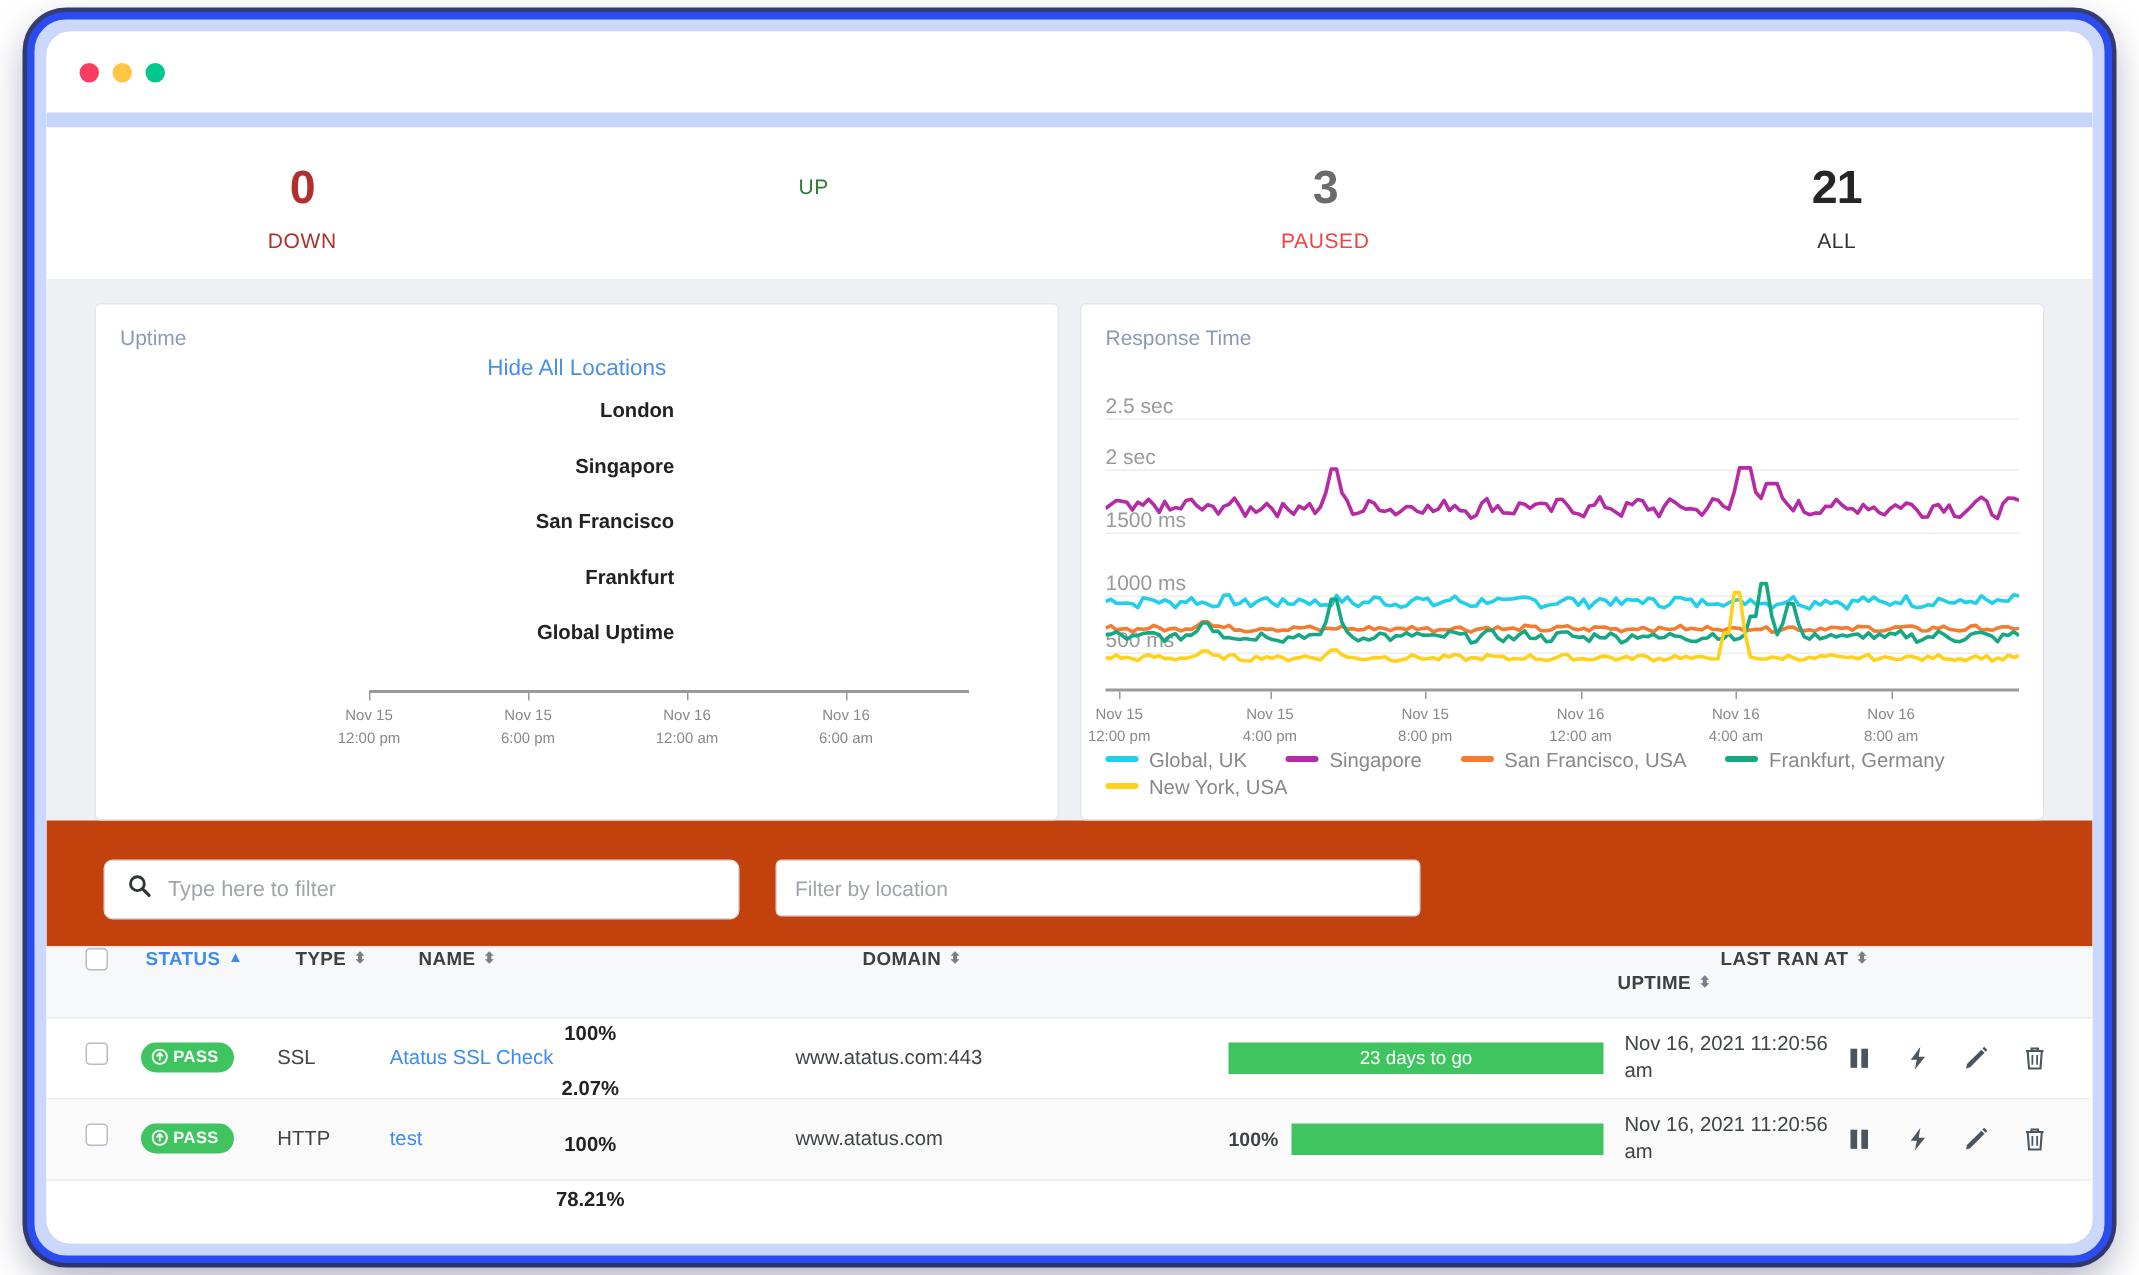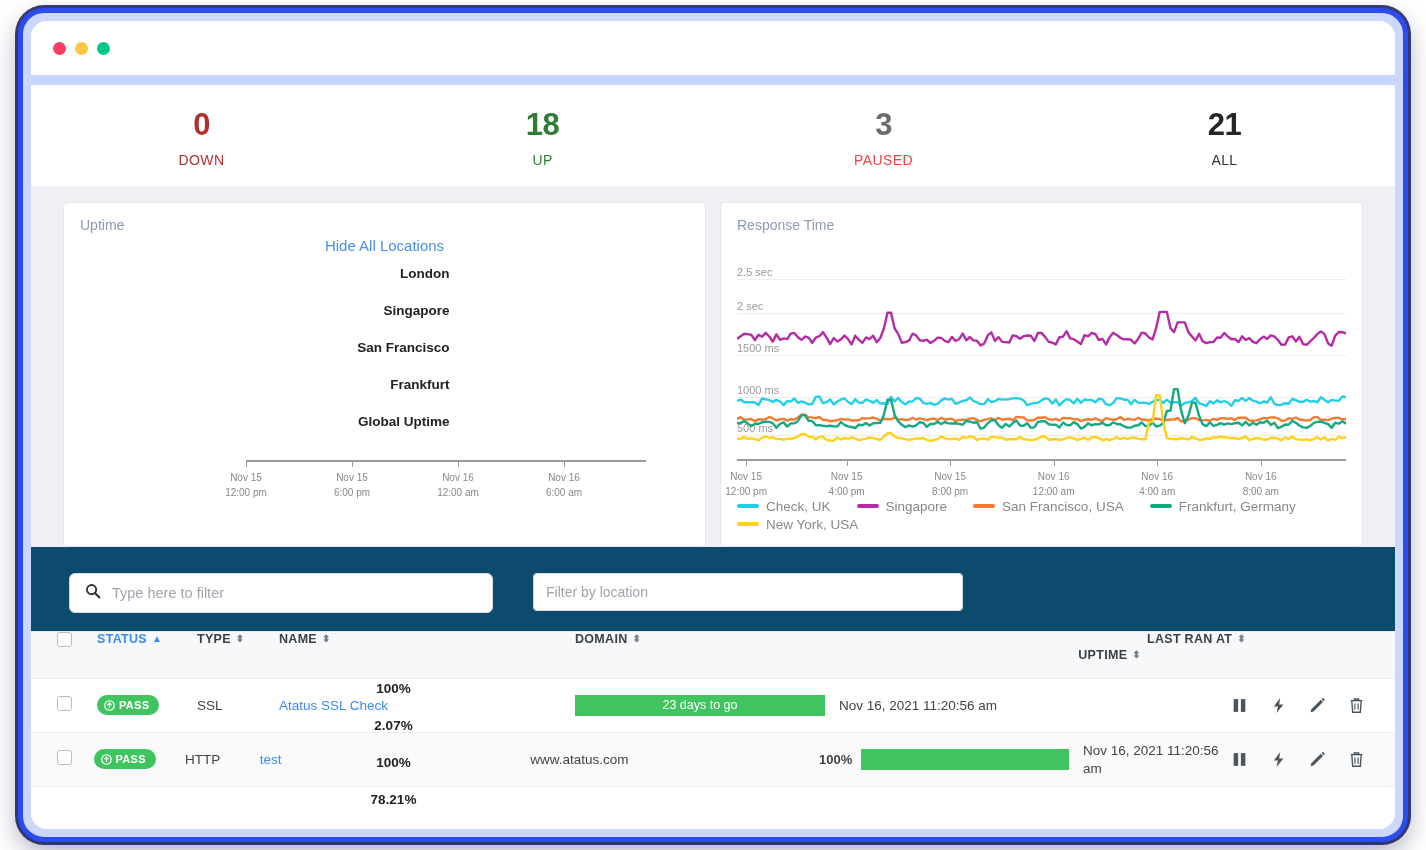--- a/index.html
+++ b/index.html
@@ -56,31 +56,31 @@
   .ubar{height:23px;background:#3fc45f;position:relative;overflow:hidden;flex:0 0 400px;}
   .ubar i{position:absolute;top:0;bottom:0;width:1.5px;background:#c4643a;opacity:.85;}
   .upct{font-size:13.5px;font-weight:bold;color:#222;padding-left:12px;}
   .uaxis{margin-left:166px;width:400px;border-top:2px solid #9a9a9a;position:relative;margin-top:9px;height:46px;}
   .uaxis .tk{position:absolute;top:0;width:1px;height:5px;background:#9a9a9a;}
   .uaxis .tl{position:absolute;top:8px;transform:translateX(-50%);text-align:center;font-size:10px;color:#888;line-height:15px;white-space:nowrap;}
 
   
   .rt-plot{position:absolute;left:16px;right:16px;top:56px;height:200px;}
   .rt-plot .gl{position:absolute;left:0;right:0;height:1px;background:#ededed;}
-  .rt-plot .yl{position:absolute;left:0;font-size:11px;color:#999;transform:translateY(-100%);padding-bottom:1px;}
+  .rt-plot .yl{position:absolute;left:0;font-size:14px;color:#999;transform:translateY(-100%);padding-bottom:1px;}
   .rt-plot svg{position:absolute;left:0;top:0;width:100%;height:100%;}
   .rt-axis{position:absolute;left:16px;right:16px;top:256px;border-top:2px solid #9a9a9a;height:44px;}
   .rt-axis .tk{position:absolute;top:0;width:1px;height:5px;background:#9a9a9a;}
   .rt-axis .tl{position:absolute;top:8px;transform:translateX(-50%);font-size:10px;color:#888;line-height:15px;text-align:center;white-space:nowrap;}
   .rt-legend{position:absolute;left:16px;right:10px;top:296px;display:flex;flex-wrap:wrap;gap:0 26px;}
   .lg{display:flex;align-items:center;font-size:13.5px;color:#888;margin-bottom:3px;}
   .lg .sw{width:22px;height:4px;border-radius:2px;margin-right:7px;}
 
   
-  .filters{display:flex;gap:40px;padding:26px 38px 18px 38px;background:#0c4a6e;flex:0 0 auto;}
+  .filters{display:flex;gap:24px;padding:26px 38px 18px 38px;background:#c2410c;flex:0 0 auto;}
   .search-box{position:relative;width:424px;}
   .search-box input{width:100%;height:40px;border:1px solid #d7dbe0;border-radius:6px;padding:0 12px 0 42px;font-size:14.5px;color:#333;font-family:"Liberation Sans",sans-serif;outline:none;}
   .search-box input::placeholder{color:#a0a4ab;}
   .search-icon{position:absolute;left:16px;top:50%;transform:translateY(-50%);}
   .loc-box{width:430px;}
   .loc-box input{width:100%;height:38px;border:1px solid #d7dbe0;border-radius:4px;padding:0 12px;font-size:14px;color:#333;font-family:"Liberation Sans",sans-serif;outline:none;}
   .loc-box input::placeholder{color:#a0a4ab;}
 
   
   .tbl{flex:1 1 auto;background:#fff;}
@@ -119,21 +119,20 @@
     <span class="dot green"></span>
   </div>
   <div class="lav-bar"></div>
 
   <div class="stats">
     <div class="stat down">
       <div class="num">0</div>
       <div class="lbl">DOWN</div>
     </div>
     <div class="stat up">
-      <div class="num">18</div>
       <div class="lbl">UP</div>
     </div>
     <div class="stat paused">
       <div class="num">3</div>
       <div class="lbl">PAUSED</div>
     </div>
     <div class="stat all">
       <div class="num">21</div>
       <div class="lbl">ALL</div>
     </div>
@@ -269,21 +268,21 @@
             </div>
             <div class="tk" style="left: 86%;"></div>
             <div class="tl" style="left: 86%;">
               <div>Nov 16</div>
               <div>8:00 am</div>
             </div>
           </div>
       <div class="rt-legend" id="rt-legend">
             <div class="lg">
               <span class="sw" style="background: rgb(34, 207, 232);"></span>
-              <span>Check, UK</span>
+              <span>Global, UK</span>
             </div>
             <div class="lg">
               <span class="sw" style="background: rgb(181, 43, 165);"></span>
               <span>Singapore</span>
             </div>
             <div class="lg">
               <span class="sw" style="background: rgb(244, 124, 48);"></span>
               <span>San Francisco, USA</span>
             </div>
             <div class="lg">
@@ -362,20 +361,21 @@
             <div class="c-chk"><span class="chk"></span></div>
             <div class="c-status"><span class="badge">
                 <svg width="11" height="11" viewBox="0 0 12 12">
                   <circle cx="6" cy="6" r="5.2" fill="none" stroke="#fff" stroke-width="1.3"></circle>
                   <path d="M6 3.2 L6 8.2 M6 3.2 L4.1 5.3 M6 3.2 L7.9 5.3" stroke="#fff" stroke-width="1.3" fill="none" stroke-linecap="round"></path>
                 </svg>
                 <span>PASS</span>
               </span></div>
             <div class="c-type"><span class="cell">SSL</span></div>
             <div class="c-name"><a class="link">Atatus SSL Check</a></div>
+            <div class="c-domain"><span class="cell">www.atatus.com:443</span></div>
             <div class="c-uptime">
               <div class="upbar">
                 <span>23 days to go</span>
               </div>
             </div>
             <div class="c-lastran" style="padding-left:14px;"><span class="cell">Nov 16, 2021 11:20:56 am</span></div>
             <div class="c-actions">
               <span class="icn">
                 <svg width="17" height="17" viewBox="0 0 16 16">
                   <rect x="2.5" y="2" width="4.2" height="12" fill="#4b555e"></rect>

